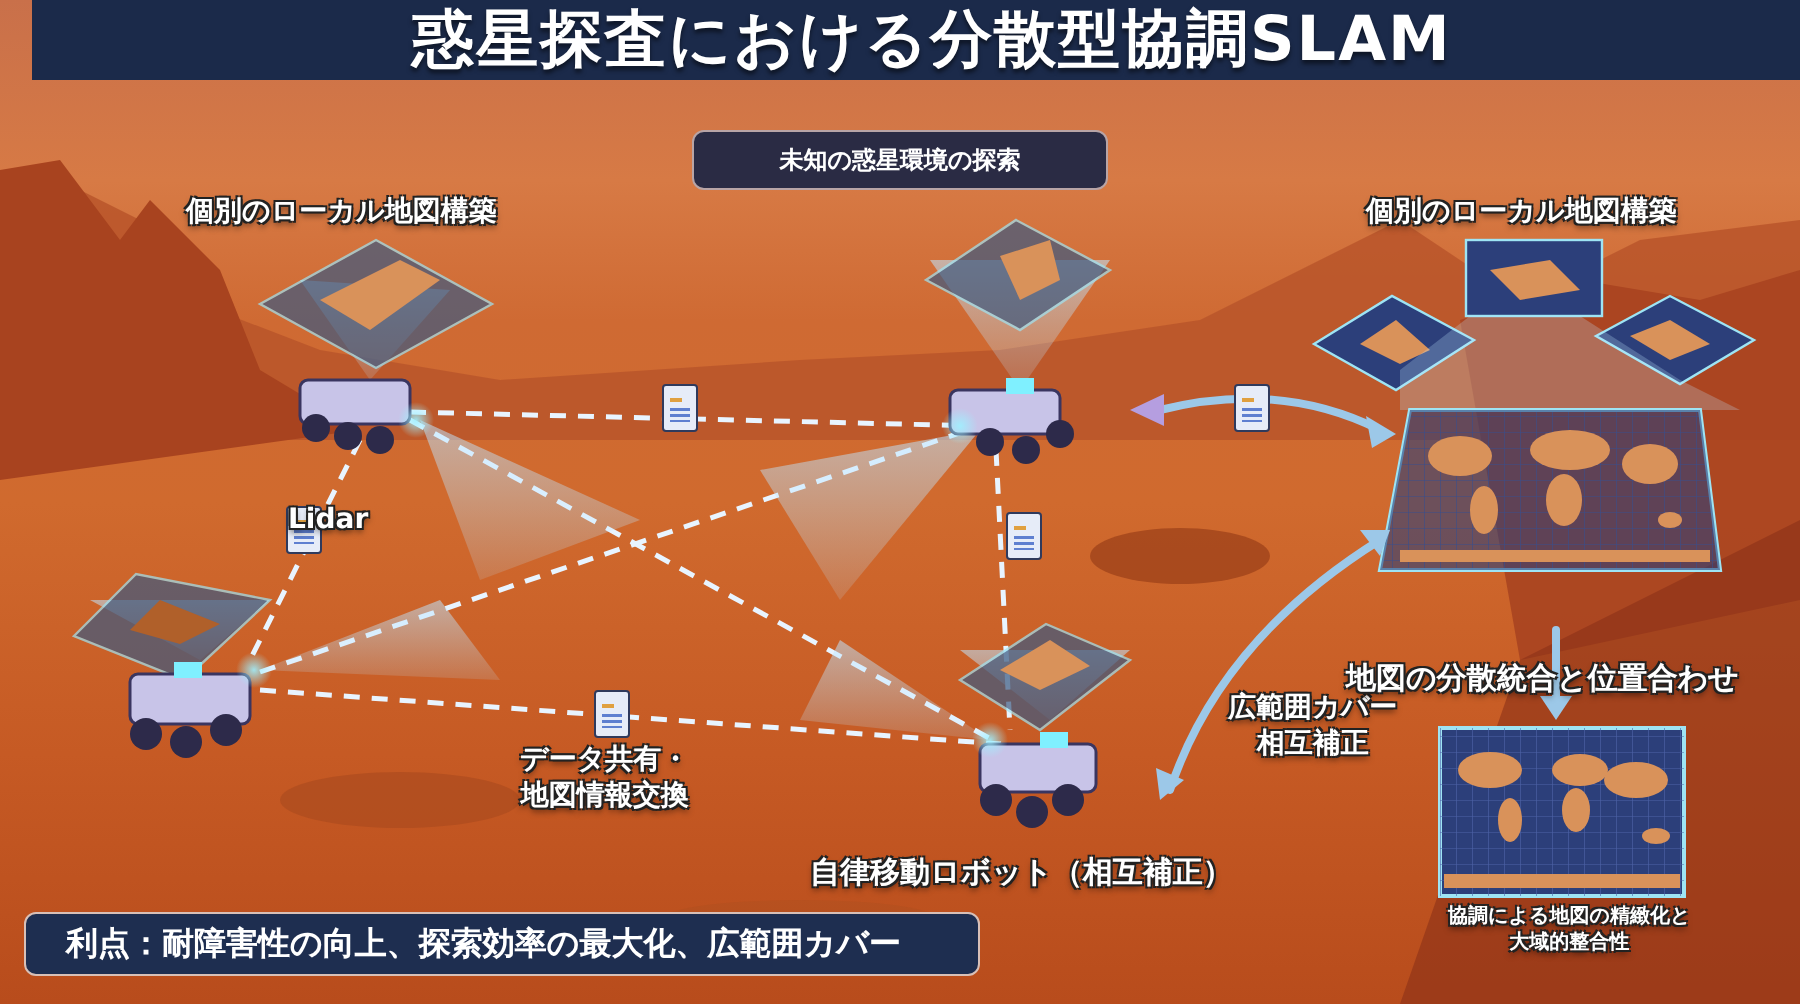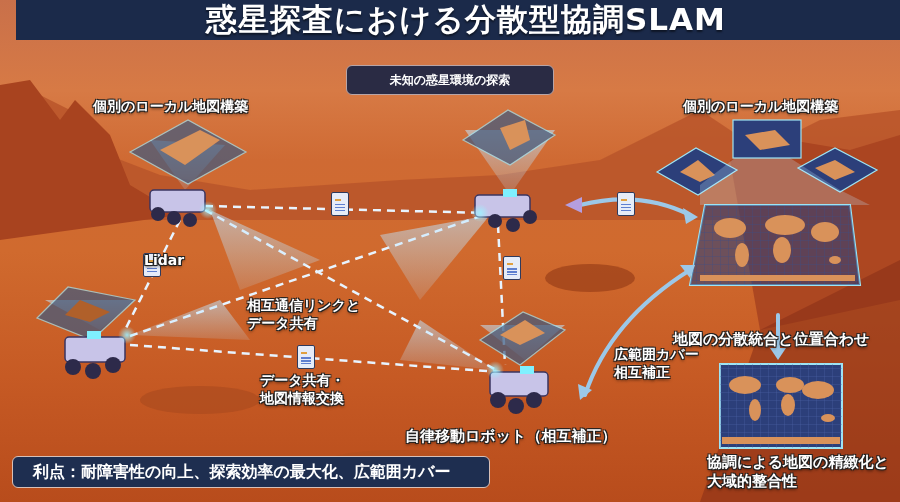--- a/index.html
+++ b/index.html
@@ -7,21 +7,21 @@
   body { font-family: "DejaVu Sans", sans-serif; background: #c05a2c; position: relative; }
   .scene { position: absolute; left: 0; top: 0; width: 900px; height: 502px; overflow: hidden;
     background: linear-gradient(180deg, #c9704a 0%, #d77a45 18%, #cf6a33 32%, #d06a2e 50%, #c65a24 75%, #b84c1c 100%); }
   .titlebar { position: absolute; left: 16px; top: 0; width: 900px; height: 40px; background: #1b2a4a;
     display: flex; align-items: center; justify-content: center; z-index: 5; }
   .titlebar h1 { color: #ffffff; font-size: 31px; font-weight: bold; letter-spacing: 1px;
     text-shadow: 0 2px 2px rgba(0,0,0,0.5); }
   .subtitle { position: absolute; left: 346px; top: 65px; width: 208px; height: 30px; border-radius: 6px;
     background: #2a2b44; border: 1.5px solid #b8a4a6; color: #ffffff; font-size: 12px; font-weight: bold;
     display: flex; align-items: center; justify-content: center; z-index: 5; }
-  .label { position: absolute; color: #ffffff; font-weight: bold; line-height: 1.25;
+  .label { position: absolute; color: #ffffff; font-weight: bold; text-align: center; line-height: 1.25;
     text-shadow: -1px -1px 0 #222, 1px -1px 0 #222, -1px 1px 0 #222, 1px 1px 0 #222, 0 2px 3px rgba(0,0,0,0.6);
     z-index: 6; white-space: nowrap; }
   .banner { position: absolute; left: 12px; top: 456px; width: 478px; height: 32px; border-radius: 6px;
     background: #1e2e50; border: 1.5px solid #d8c0b8; color: #ffffff; font-size: 16px; font-weight: bold;
     display: flex; align-items: center; padding-left: 20px; z-index: 6; }
   svg.art { position: absolute; left: 0; top: 0; z-index: 2; }
   .doc { position: absolute; width: 18px; height: 24px; background: #e6ecf8; border: 1.5px solid #2f3a5c;
     border-radius: 2px; z-index: 4; }
   .doc::before { content: ""; position: absolute; left: 3px; top: 6px; width: 6px; height: 2px; background: #e0a040; }
   .doc::after { content: ""; position: absolute; left: 3px; top: 11px; width: 10px; height: 7px;
@@ -172,35 +172,31 @@
 
   <div class="titlebar">
     <h1>惑星探査における分散型協調SLAM</h1>
   </div>
   <div class="subtitle">未知の惑星環境の探索</div>
 
   <div class="label" style="left:93px; top:98px; font-size:14px;">個別のローカル地図構築</div>
   <div class="label" style="left:683px; top:98px; font-size:14px;">個別のローカル地図構築</div>
   <div class="label" style="left:100px; top:252px; font-size:14px;padding-left:44px;">Lidar</div>
 
-  <div class="label" style="left:247px; top:297px; font-size:14px;">
-    <div>相互通信リンクと</div>
-    <div>データ共有</div>
-  </div>
   <div class="label" style="left:260px; top:372px; font-size:14px;">
     <div>データ共有・</div>
     <div>地図情報交換</div>
   </div>
 
   <div class="label" style="left:405px; top:427px; font-size:15px;">自律移動ロボット（相互補正）</div>
 
   <div class="label" style="left:614px; top:346px; font-size:14px;">
     <div>広範囲カバー</div>
     <div>相互補正</div>
   </div>
   <div class="label" style="left:673px; top:292px; font-size:15px;margin-top:38px;">地図の分散統合と位置合わせ</div>
-  <div class="label" style="left:707px; top:453px; font-size:15px;">
+  <div class="label" style="left:724px; top:453px; font-size:10px;">
     <div>協調による地図の精緻化と</div>
     <div>大域的整合性</div>
   </div>
 
   <div class="banner">利点：耐障害性の向上、探索効率の最大化、広範囲カバー</div>
 </div>
 
 </body></html>

